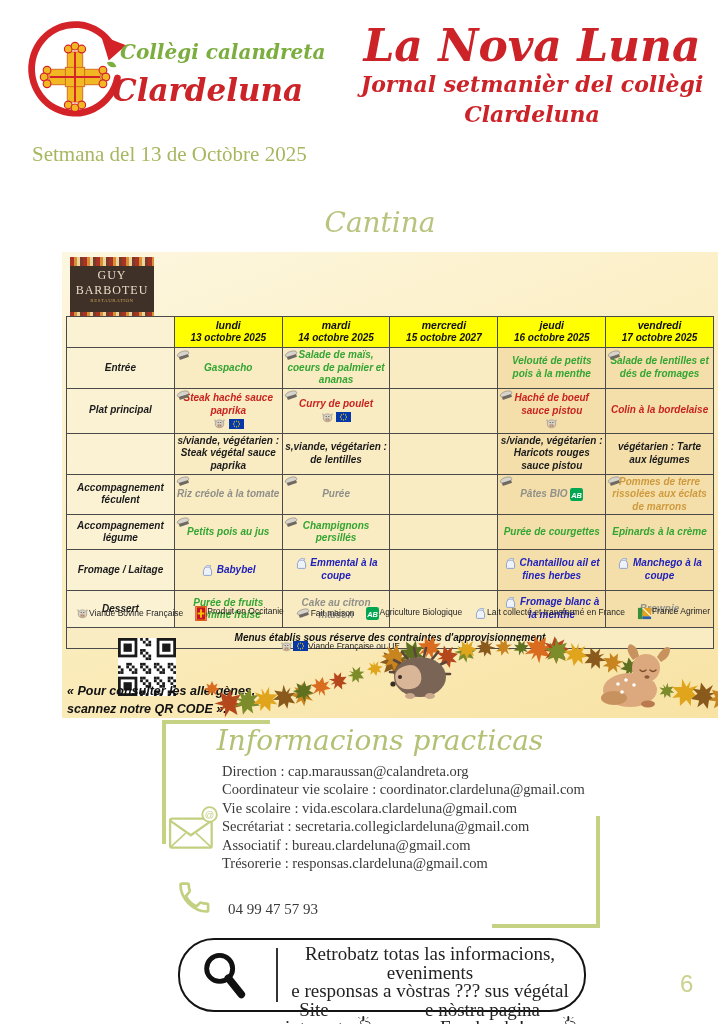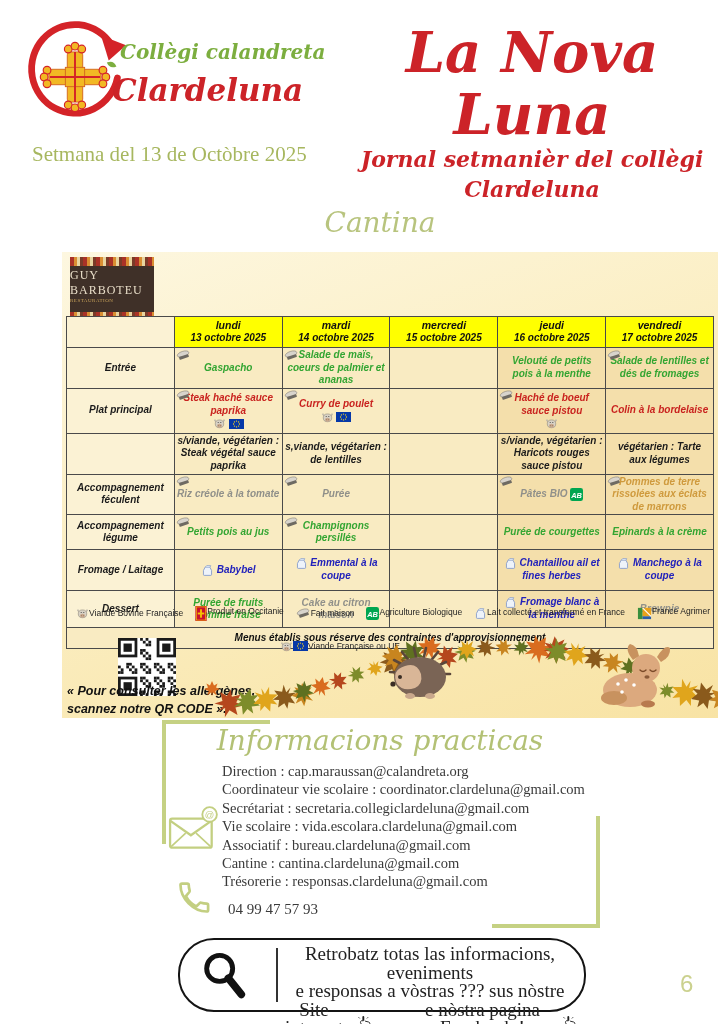--- a/index.html
+++ b/index.html
@@ -7,31 +7,31 @@
         font-family:"Liberation Sans",sans-serif;}
   
   .logo-svg{position:absolute;left:22px;top:18px;}
   .school-line1{position:absolute;left:120px;top:40px;font-family:"DejaVu Serif",serif;
     font-style:italic;font-size:20px;color:#7cae3f;font-weight:bold;}
   .school-line2{position:absolute;left:112px;top:72px;font-family:"DejaVu Serif",serif;
     font-style:italic;font-size:31px;color:#cc2328;font-weight:bold;}
   .week-label{position:absolute;left:32px;top:142px;font-family:"Liberation Serif",serif;
     font-size:21px;color:#a7b75f;}
   .title-block{position:absolute;left:350px;top:22px;width:364px;text-align:center;color:#cc2328;}
-  .main-title{font-family:"DejaVu Serif",serif;font-style:italic;font-weight:bold;font-size:56px;line-height:1.1;}
+  .main-title{font-family:"DejaVu Serif",serif;font-style:italic;font-weight:bold;font-size:44px;line-height:1.1;}
   .subtitle{font-family:"DejaVu Serif",serif;font-style:italic;font-weight:bold;font-size:22px;line-height:1.35;}
   .subtitle.second{margin-top:0;}
   .cantina-title{position:absolute;left:0;top:206px;width:760px;text-align:center;
     font-family:"DejaVu Serif",serif;font-style:italic;font-size:28px;color:#b8c47e;}
   
   .menu-panel{position:absolute;left:62px;top:252px;width:656px;height:466px;
     background:linear-gradient(160deg,#fdf7e0 0%,#fbeec2 45%,#f8e3a4 100%);}
   .provider-logo{position:absolute;left:8px;top:5px;width:84px;height:62px;}
   .stripe{height:9px;background:repeating-linear-gradient(90deg,#a93226 0 4px,#d98e32 4px 7px,#e8d5a0 7px 10px,#7a3b28 10px 13px);}
-  .provider-core{height:44px;background:#3f3028;color:#e8ddc8;text-align:left;
+  .provider-core{height:44px;background:#3f3028;color:#e8ddc8;text-align:center;
     font-family:"Liberation Serif",serif;padding-top:2px;}
   .pl1{font-size:12px;letter-spacing:1px;}
   .pl2{font-size:12px;letter-spacing:1px;}
   .pl3{font-size:5px;color:#c9a35a;letter-spacing:0.5px;}
   .menu-title{position:absolute;left:100px;top:22px;width:546px;text-align:center;
     font-size:27px;font-weight:bold;color:#1b16c9;}
   table.menu{position:absolute;left:4px;top:64px;width:648px;border-collapse:collapse;table-layout:fixed;}
   table.menu th,table.menu td{border:1px solid #4a4a4a;vertical-align:middle;padding:1px 2px;
     font-size:10px;font-weight:bold;font-style:italic;line-height:1.25;}
   table.menu thead th{background:#ffff00;color:#111;height:28px;margin-left:11px;}
@@ -143,21 +143,21 @@
             <th>
               <div class="day">lundi</div>
               <div class="date">13 octobre 2025</div>
             </th>
             <th>
               <div class="day">mardi</div>
               <div class="date">14 octobre 2025</div>
             </th>
             <th>
               <div class="day">mercredi</div>
-              <div class="date">15 octobre 2025</div>
+              <div class="date">15 octobre 2027</div>
             </th>
             <th>
               <div class="day">jeudi</div>
               <div class="date">16 octobre 2025</div>
             </th>
             <th>
               <div class="day">vendredi</div>
               <div class="date">17 octobre 2025</div>
             </th>
           </tr>
@@ -715,37 +715,36 @@
     <circle cx="40" cy="8" r="7" fill="#fff" stroke="#c3cf81" stroke-width="1.8"></circle>
     <text x="40" y="11.2" font-size="9" text-anchor="middle" fill="#c3cf81" font-family="Liberation Sans,sans-serif">@</text>
   </svg>
   <svg class="phone-ic" width="36" height="36" viewBox="0 0 24 24">
     <path d="M6.6,10.8c1.5,3 3.9,5.4 6.9,6.9l2.3-2.3c0.3-0.3 0.7-0.4 1-0.2c1.1,0.4 2.3,0.6 3.6,0.6c0.6,0 1,0.4 1,1V20c0,0.6-0.4,1-1,1C11.6,21 3,12.4 3,3.4c0-0.6 0.4-1 1-1h3.5c0.6,0 1,0.4 1,1c0,1.2 0.2,2.4 0.6,3.6c0.1,0.3 0,0.7-0.2,1L6.6,10.8z" fill="none" stroke="#c3cf81" stroke-width="1.8" stroke-linejoin="round"></path>
   </svg>
 
   <div class="info-lines" id="info-lines">
       <div>Direction :  cap.maraussan@calandreta.org</div>
       <div>Coordinateur vie scolaire : coordinator.clardeluna@gmail.com</div>
+      <div>Vie scolaire : vida.escolara.clardeluna@gmail.com</div>
       <div>Secrétariat : secretaria.collegiclardeluna@gmail.com</div>
-      <div>Vie scolaire : vida.escolara.clardeluna@gmail.com</div>
       <div>Associatif : bureau.clardeluna@gmail.com</div>
-      <div>Cantine : cantina.clardeluna@gmail.com</div>
       <div>Trésorerie : responsas.clardeluna@gmail.com</div>
     </div>
   <div class="phone-number">04 99 47 57 93</div>
 
   <div class="footer-pill">
     <svg class="magnifier" width="52" height="52" viewBox="0 0 48 48">
       <circle cx="20" cy="17" r="12" fill="none" stroke="#111" stroke-width="4.5"></circle>
       <line x1="28" y1="26" x2="40" y2="41" stroke="#111" stroke-width="7" stroke-linecap="round"></line>
     </svg>
     <div class="pill-divider"></div>
     <div class="pill-text">
       <div>Retrobatz totas las informacions, eveniments</div>
-      <div>e responsas a vòstras ??? sus nòstre</div>
+      <div>e responsas a vòstras ??? sus végétal</div>
       <div class="pill-line3">
         <span>Site internet</span>
         <svg class="hand" width="20" height="22" viewBox="0 0 22 24">
           <path d="M3,6 L0.8,3.8 M15,6 L17.2,3.8" stroke="#222" stroke-width="1.4"></path>
           <path d="M9,3.5 v9" stroke="#222" stroke-width="3.2" stroke-linecap="round"></path>
           <path d="M9,10 q-3.5,-1 -4.5,1 q-1,2 1,4.5 l3,5 q1,2 3,2 h3.5 q3,0 4,-3 l1,-5 q0,-2 -2,-2.5 l-6,-1.5" fill="#fff" stroke="#222" stroke-width="1.6"></path>
           <rect x="7" y="21" width="11" height="3" fill="#cdd9a0" transform="rotate(-12 12 22)"></rect>
         </svg>
         <span class="gap"></span>
         <span>e nòstra pagina Facebook !</span>

